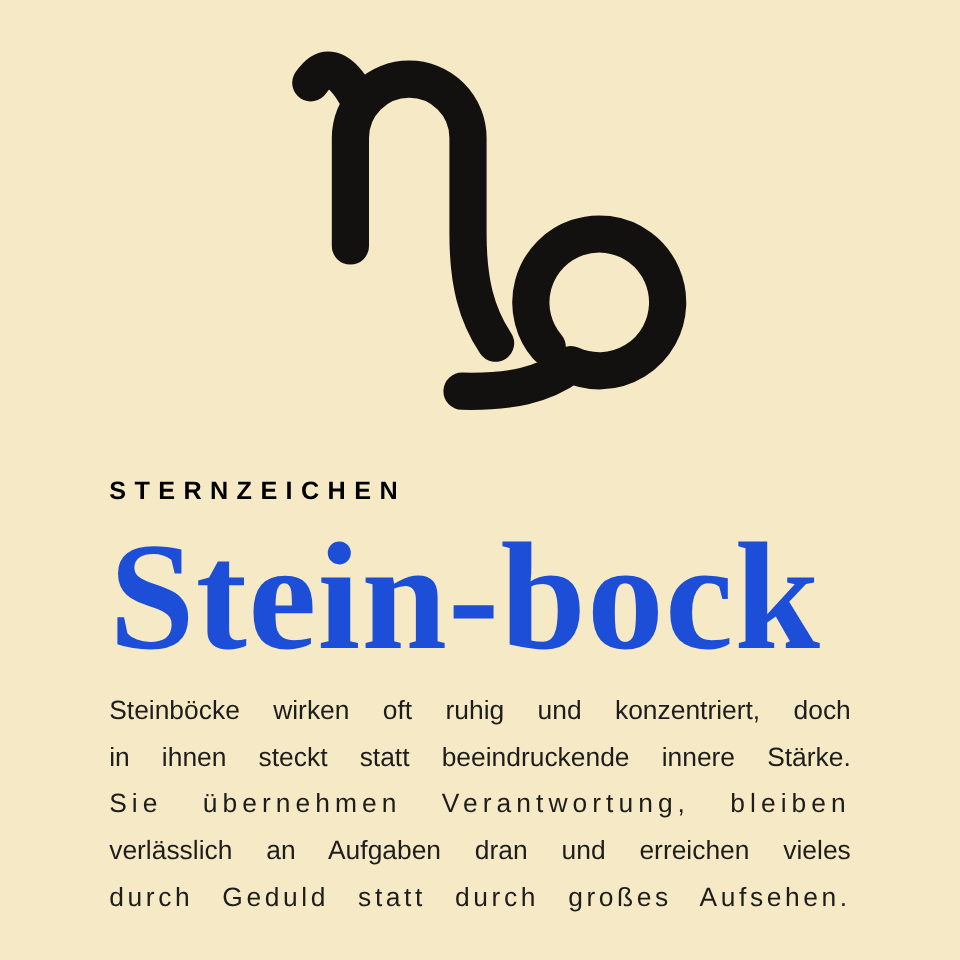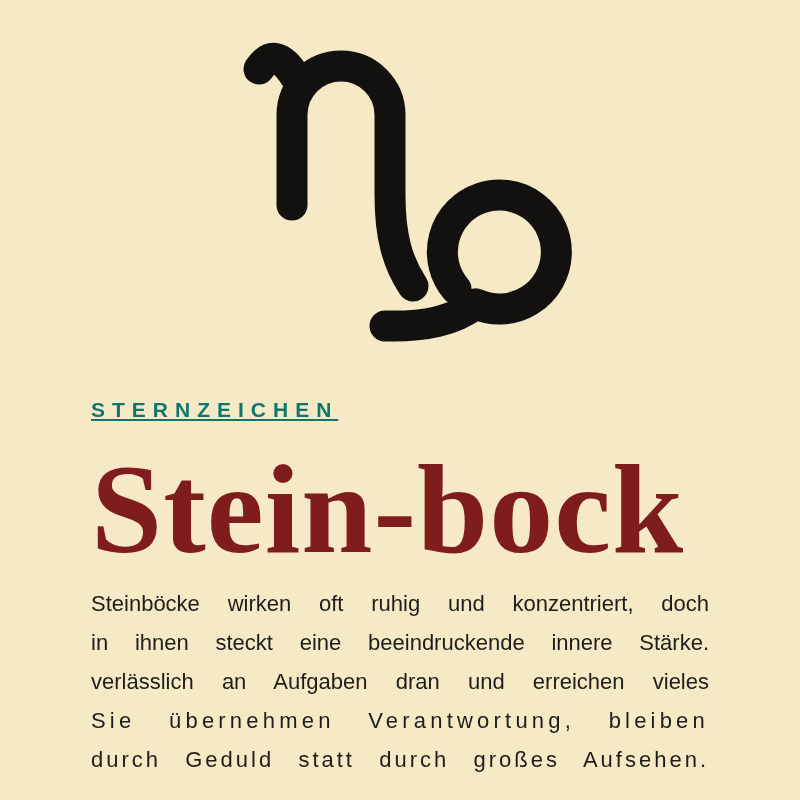--- a/index.html
+++ b/index.html
@@ -30,31 +30,30 @@
   }
   .text-col {
     padding: 0 91px;
   }
   .kicker {
     margin-top: 37px;
     font-size: 21px;
     line-height: 26px;
     font-weight: 700;
     letter-spacing: 7px;
-    color: #0f766e;
-    text-decoration: underline;
+    color: #000000;
   }
   .title {
-    margin-top: 22px;
+    margin-top: 10px;
     font-family: "Liberation Serif", serif;
     font-weight: 700;
     font-size: 128px;
     line-height: 1;
     letter-spacing: 1px;
-    color: #7f1d1d;
+    color: #1d4ed8;
     white-space: nowrap;
   }
   .paragraph {
     margin-top: 11px;
     color: #1e1d1b;
   }
   .para-line {
     font-size: 22px;
     line-height: 39px;
     text-align: justify;
@@ -84,20 +83,20 @@
     </svg>
   </div>
 
   <div class="text-col">
     <div class="kicker">STERNZEICHEN</div>
 
     <div class="title">Stein-bock</div>
 
     <div class="paragraph">
       <div class="para-line">Steinböcke wirken oft ruhig und konzentriert, doch</div>
-      <div class="para-line">in ihnen steckt eine beeindruckende innere Stärke.</div>
+      <div class="para-line">in ihnen steckt statt beeindruckende innere Stärke.</div>
+      <div class="para-line ls-wide">Sie übernehmen Verantwortung, bleiben</div>
       <div class="para-line">verlässlich an Aufgaben dran und erreichen vieles</div>
-      <div class="para-line ls-wide">Sie übernehmen Verantwortung, bleiben</div>
       <div class="para-line ls-med">durch Geduld statt durch großes Aufsehen.</div>
     </div>
   </div>
 
 </div>
 
 </body></html>

